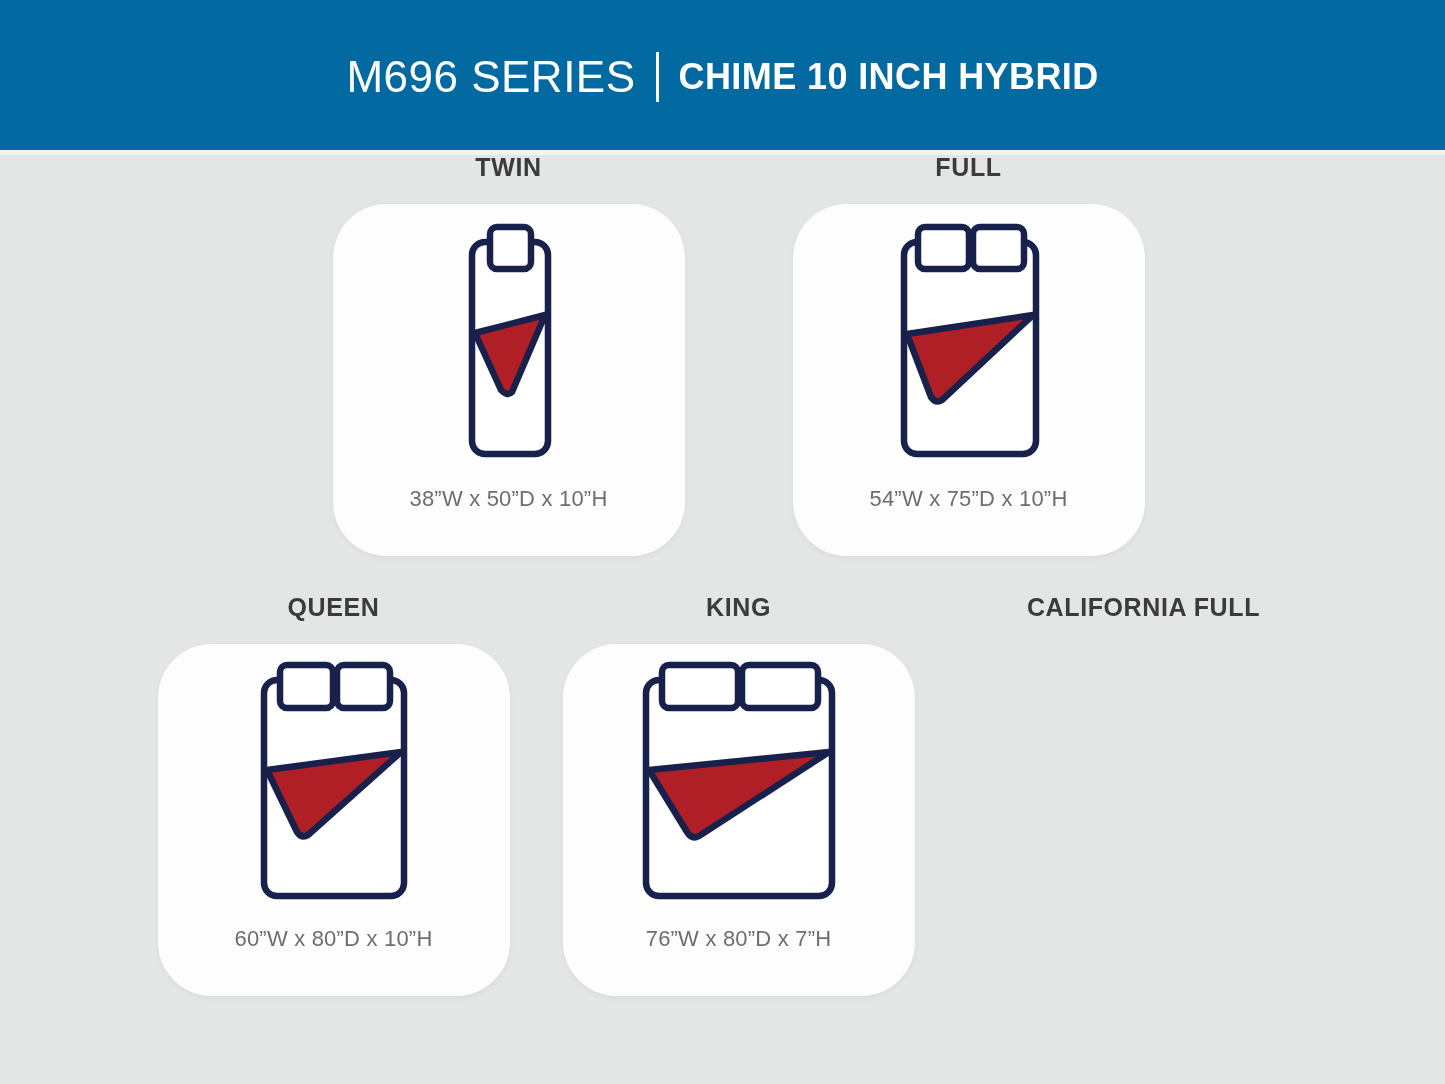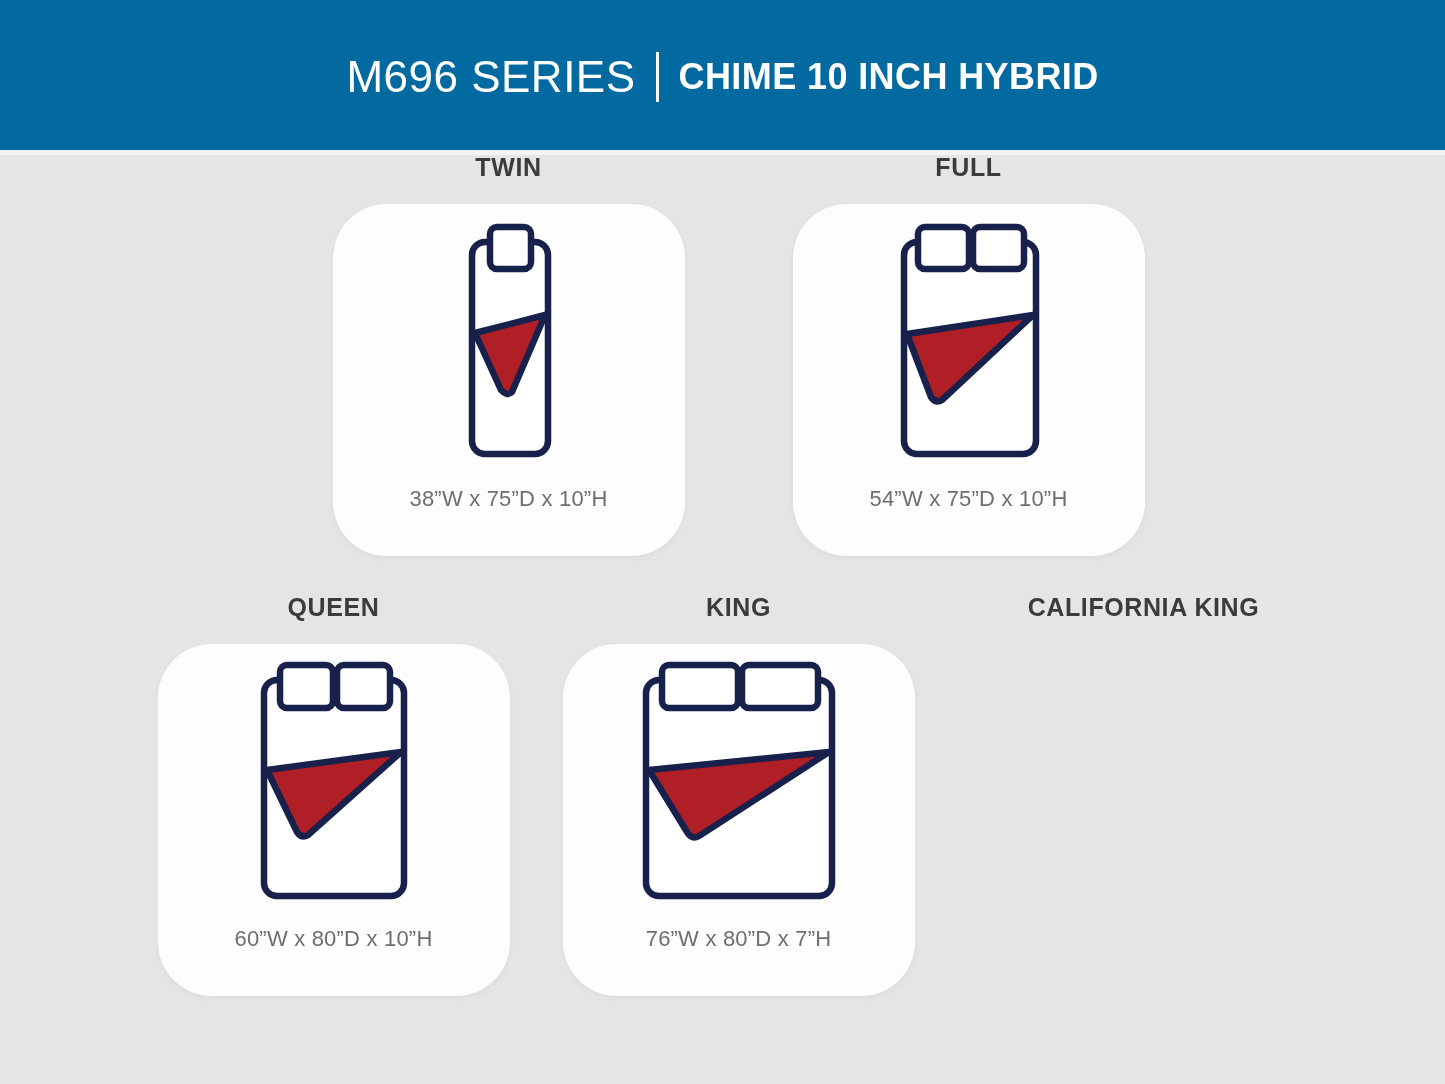--- a/index.html
+++ b/index.html
@@ -160,21 +160,21 @@
       <div class="size-label">TWIN</div>
       <div class="size-card">
         <svg class="bed-art" viewBox="0 0 300 268">
 
           <rect x="113" y="28" width="76" height="212" rx="13" ry="13" fill="#ffffff" stroke="#17214b" stroke-width="6.5"></rect>
 
           <path d="M 116 119 L 186 101 L 153 178 Q 148 183 142 176 Z" fill="#b01f25" stroke="#17214b" stroke-width="6.5" stroke-linejoin="round"></path>
 
           <rect x="131" y="13" width="41" height="42" rx="7" ry="7" fill="#ffffff" stroke="#17214b" stroke-width="6.5"></rect>
         </svg>
-        <div class="dims">38”W x 75”D x 10”H</div>
+        <div class="dims">38”W x 50”D x 10”H</div>
       </div>
     </div>
 
     <div class="size-cell">
       <div class="size-label">FULL</div>
       <div class="size-card">
         <svg class="bed-art" viewBox="0 0 300 268">
 
           <rect x="85" y="28" width="132" height="212" rx="13" ry="13" fill="#ffffff" stroke="#17214b" stroke-width="6.5"></rect>
 
@@ -217,17 +217,17 @@
           <path d="M 60 116 L 240 98 L 110 182 Q 103 186 98 178 Z" fill="#b01f25" stroke="#17214b" stroke-width="6.5" stroke-linejoin="round"></path>
 
           <rect x="73" y="11" width="76" height="43" rx="7" ry="7" fill="#ffffff" stroke="#17214b" stroke-width="6.5"></rect>
           <rect x="153" y="11" width="76" height="43" rx="7" ry="7" fill="#ffffff" stroke="#17214b" stroke-width="6.5"></rect>
         </svg>
         <div class="dims">76”W x 80”D x 7”H</div>
       </div>
     </div>
 
     <div class="size-cell">
-      <div class="size-label">CALIFORNIA KING</div>
+      <div class="size-label">CALIFORNIA FULL</div>
     </div>
 
   </div>
 </div>
 
 </body></html>

